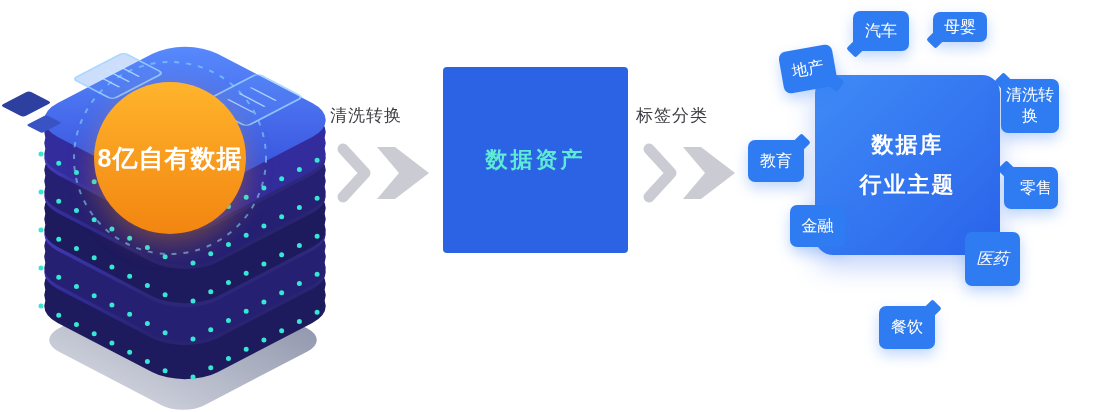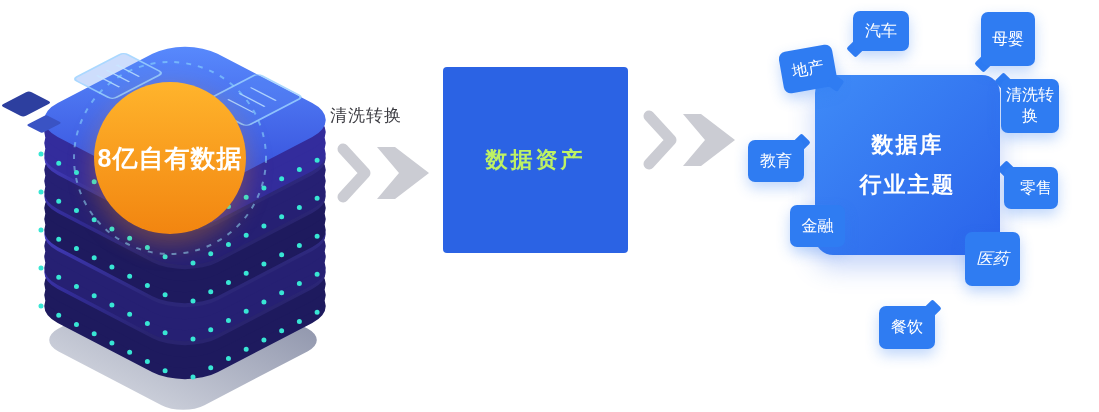--- a/index.html
+++ b/index.html
@@ -33,21 +33,21 @@
   }
   .arrow-svg { display:block; margin:0 auto; }
   .arrow-shape { fill:var(--arrow-gray,#cbccd3); }
   .arrow-chevron { stroke:var(--arrow-gray,#cbccd3); fill:none; stroke-width:11; stroke-linecap:round; stroke-linejoin:round; }
 
   
   .asset-box {
     position:absolute; left:443px; top:67px; width:185px; height:186px;
     background:var(--primary-blue,#2b63e4); border-radius:4px;
     display:flex; align-items:center; justify-content:center;
-    color:#bef264; font-size:22px; font-weight:600; letter-spacing:3px;
+    color:#5eead4; font-size:22px; font-weight:600; letter-spacing:3px;
   }
 
   
   .cluster { position:absolute; left:745px; top:0; width:354px; height:330px; }
   .cluster-center {
     position:absolute; left:70px; top:75px; width:185px; height:180px;
     border-radius:18px;
     background:linear-gradient(135deg,#3f8bf7 0%,#2a63ea 100%);
     display:flex; flex-direction:column; align-items:center; justify-content:center;
     color:#fff; font-size:22px; font-weight:700; letter-spacing:2px; line-height:1.8;
@@ -63,21 +63,21 @@
     content:""; position:absolute; width:13px; height:13px;
     background-color:inherit; transform:rotate(45deg); border-radius:2px; z-index:-1;
   }
   .sp-bl::after { left:-4px; bottom:-4px; }
   .sp-br::after { right:-4px; bottom:-4px; }
   .sp-tl::after { left:-4px; top:-4px; }
   .sp-tr::after { right:-4px; top:-4px; }
 
   .t-dichan   { left:36px;  top:48px;  width:54px; height:42px; transform:rotate(-10deg); }
   .t-qiche    { left:108px; top:11px;  width:56px; height:40px; }
-  .t-muying   { left:188px; top:12px;  width:54px; height:54px;margin-left:48px; }
+  .t-muying   { left:188px; top:12px;  width:54px; height:30px; }
   .t-shenghuo { left:256px; top:79px;  width:58px; height:54px; padding:3px; }
   .t-jiaoyu   { left:3px;   top:140px; width:56px; height:42px; }
   .t-lingshou { left:259px; top:167px; width:54px; height:42px;padding-left:10px; }
   .t-jinrong  { left:45px;  top:205px; width:55px; height:42px; }
   .t-yiyao    { left:220px; top:232px; width:55px; height:54px;font-style:italic; }
   .t-canyin   { left:134px; top:262px; width:56px; height:43px;margin-top:44px; }
 </style>
 </head>
 <body>
 
@@ -190,20 +190,21 @@
       <polyline class="arrow-chevron" points="10,12 32,36 10,60"></polyline>
       <polygon class="arrow-shape" points="44,10 62,10 96,36 62,62 44,62 66,36"></polygon>
     </svg>
   </div>
 
   <div class="asset-box">
     <span>数据资产</span>
   </div>
 
   <div class="flow-step step-2">
+    <div class="flow-label">标签分类</div>
     <svg class="arrow-svg" width="104" height="72" viewBox="0 0 104 72">
       <polyline class="arrow-chevron" points="10,12 32,36 10,60"></polyline>
       <polygon class="arrow-shape" points="44,10 62,10 96,36 62,62 44,62 66,36"></polygon>
     </svg>
   </div>
 
   <div class="cluster">
     <div class="cluster-center">
       <span>数据库</span>
       <span>行业主题</span>

